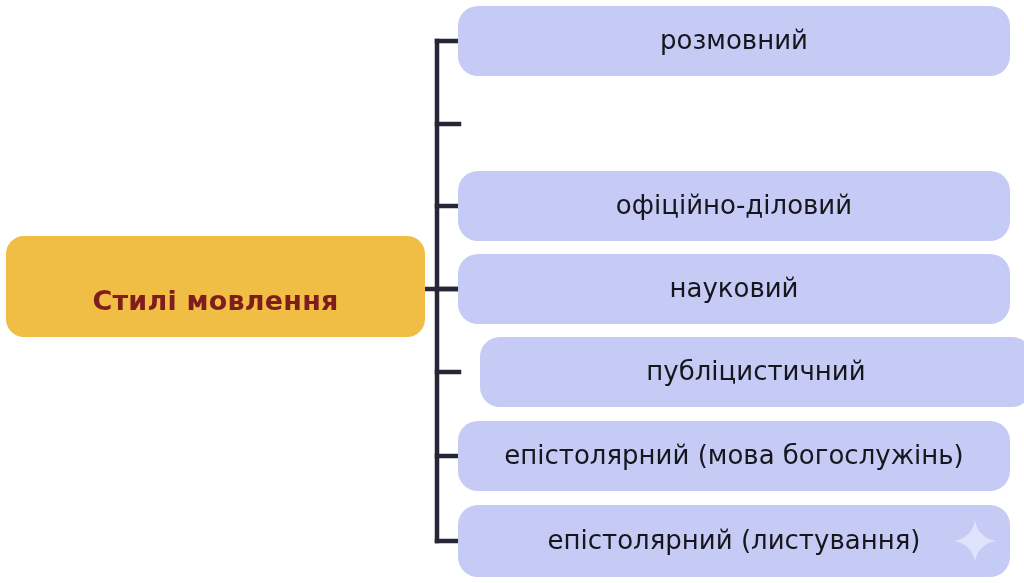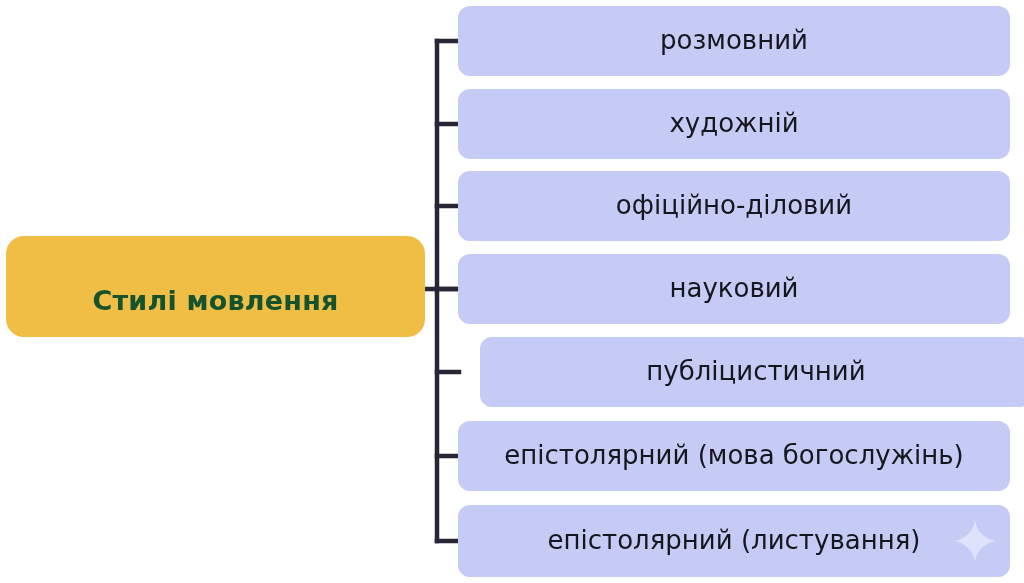--- a/index.html
+++ b/index.html
@@ -30,21 +30,21 @@
     background: #F0BD45;
     border-radius: 18px;
     display: flex;
     align-items: center;
     justify-content: center;
     box-sizing: border-box;
   }
   .root-label {
     font-size: 27px;
     font-weight: bold;
-    color: #14532d;
+    color: #7f1d1d;
     letter-spacing: 0.2px;
     text-align: center;
     line-height: 1.1;
     margin-top: 29px;
   }
 
   
   .connectors {
     position: absolute;
     left: 0;
@@ -54,21 +54,21 @@
     pointer-events: none;
   }
 
   
   .branch-box {
     position: absolute;
     left: 458px;
     width: 552px;
     height: 70px;
     background: #C5CBF5;
-    border-radius: 12px;
+    border-radius: 20px;
     display: flex;
     align-items: center;
     justify-content: center;
     box-sizing: border-box;
   }
   .branch-label {
     font-size: 26px;
     font-weight: normal;
     color: #16161d;
     text-align: center;
@@ -106,23 +106,20 @@
   </svg>
 
   <div class="root-node">
     <span class="root-label">Стилі мовлення</span>
   </div>
 
   <div class="branch-box" style="top:6px;">
     <span class="branch-label">розмовний</span>
   </div>
 
-  <div class="branch-box" style="top:89px;">
-    <span class="branch-label">художній</span>
-  </div>
 
   <div class="branch-box" style="top:254px;">
     <span class="branch-label">науковий</span>
   </div>
 
   <div class="branch-box" style="top:171px;">
     <span class="branch-label">офіційно-діловий</span>
   </div>
 
   <div class="branch-box" style="top:337px;margin-left:22px;">

